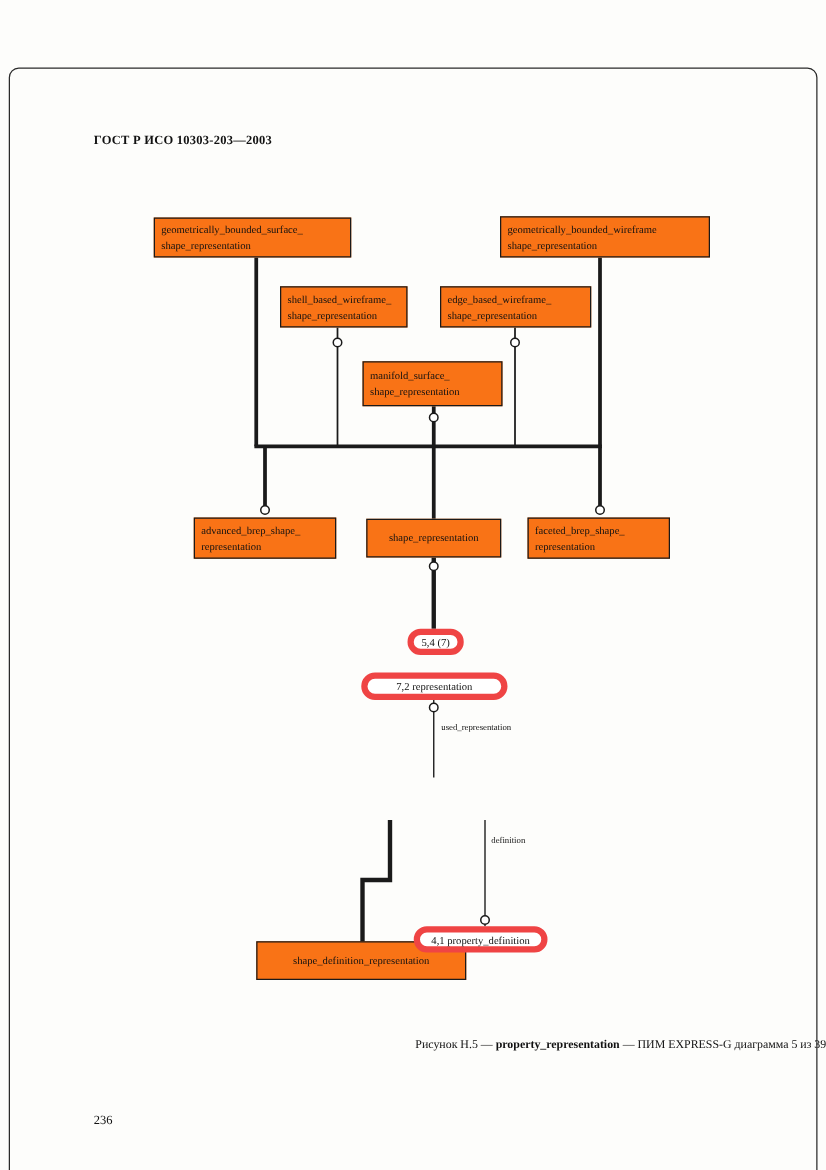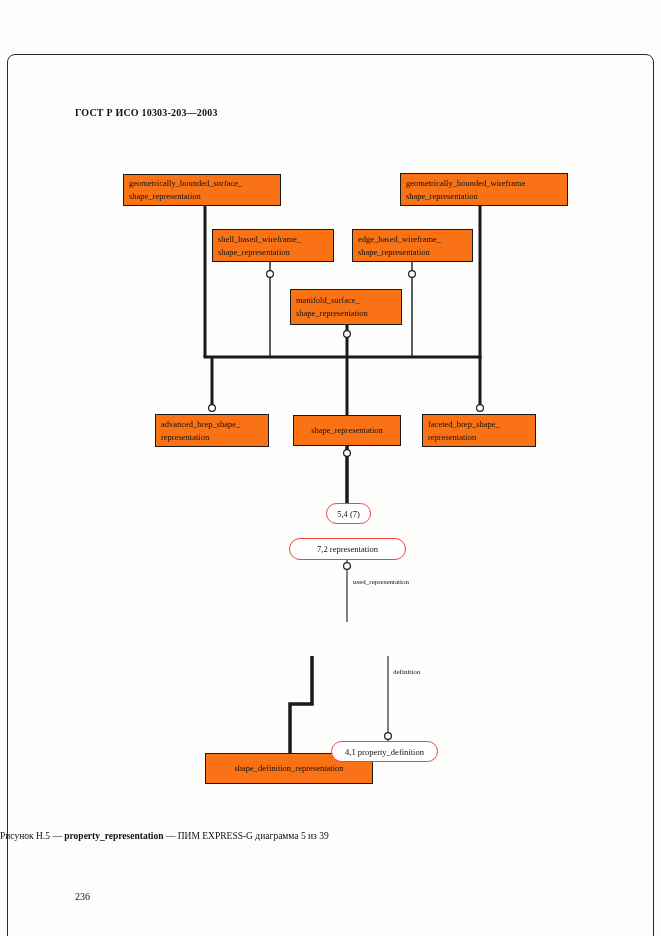--- a/index.html
+++ b/index.html
@@ -9,25 +9,25 @@
   .frame{position:absolute;left:7px;top:7px;width:645px;height:920px;
          border:1px solid #2a2a2a;border-radius:8px;pointer-events:none;}
   .hdr{position:absolute;left:75px;top:60px;font-size:10px;font-weight:bold;letter-spacing:.2px;}
   .pageno{position:absolute;left:75px;top:844px;font-size:10px;}
   svg.lines{position:absolute;left:0;top:0;}
   .ebox{position:absolute;border:1px solid #1a1a1a;background:#f97316;font-size:8.5px;
         line-height:1.5;padding:2px 5px;box-sizing:border-box;display:flex;
         flex-direction:column;justify-content:center;}
   .ebox span{display:block;white-space:nowrap;}
   .ebox.center{align-items:center;text-align:center;}
-  .oval{position:absolute;border:1px solid #ef4444;background:#fff;border-radius:11px;
+  .oval{position:absolute;border:5px solid #ef4444;background:#fff;border-radius:11px;
         font-size:8.5px;display:flex;align-items:center;justify-content:center;
         box-sizing:border-box;white-space:nowrap;}
   .elabel{position:absolute;font-size:7px;white-space:nowrap;}
-  .caption{position:absolute;left:0;right:0;top:784px;text-align:left;font-size:9.5px;}
+  .caption{position:absolute;left:0;right:0;top:784px;text-align:right;font-size:9.5px;}
   .caption b{font-weight:bold;}
 </style>
 </head>
 <body>
 
 <div class="page">
   <div class="frame"></div>
 
   <div class="hdr">ГОСТ Р ИСО 10303-203—2003</div>
 
@@ -62,21 +62,21 @@
   <div class="ebox" style="left:123px;top:127px;width:158px;height:32px">
     <span>geometrically_bounded_surface_</span>
     <span>shape_representation</span>
   </div>
 
   <div class="ebox" style="left:400px;top:126px;width:168px;height:33px">
     <span>geometrically_bounded_wireframe</span>
     <span>shape_representation</span>
   </div>
 
-  <div class="ebox" style="left:212px;top:182px;width:122px;height:33px">
+  <div class="ebox" style="left:224px;top:182px;width:102px;height:33px">
     <span>shell_based_wireframe_</span>
     <span>shape_representation</span>
   </div>
 
   <div class="ebox" style="left:352px;top:182px;width:121px;height:33px">
     <span>edge_based_wireframe_</span>
     <span>shape_representation</span>
   </div>
 
   <div class="ebox" style="left:290px;top:242px;width:112px;height:36px">

